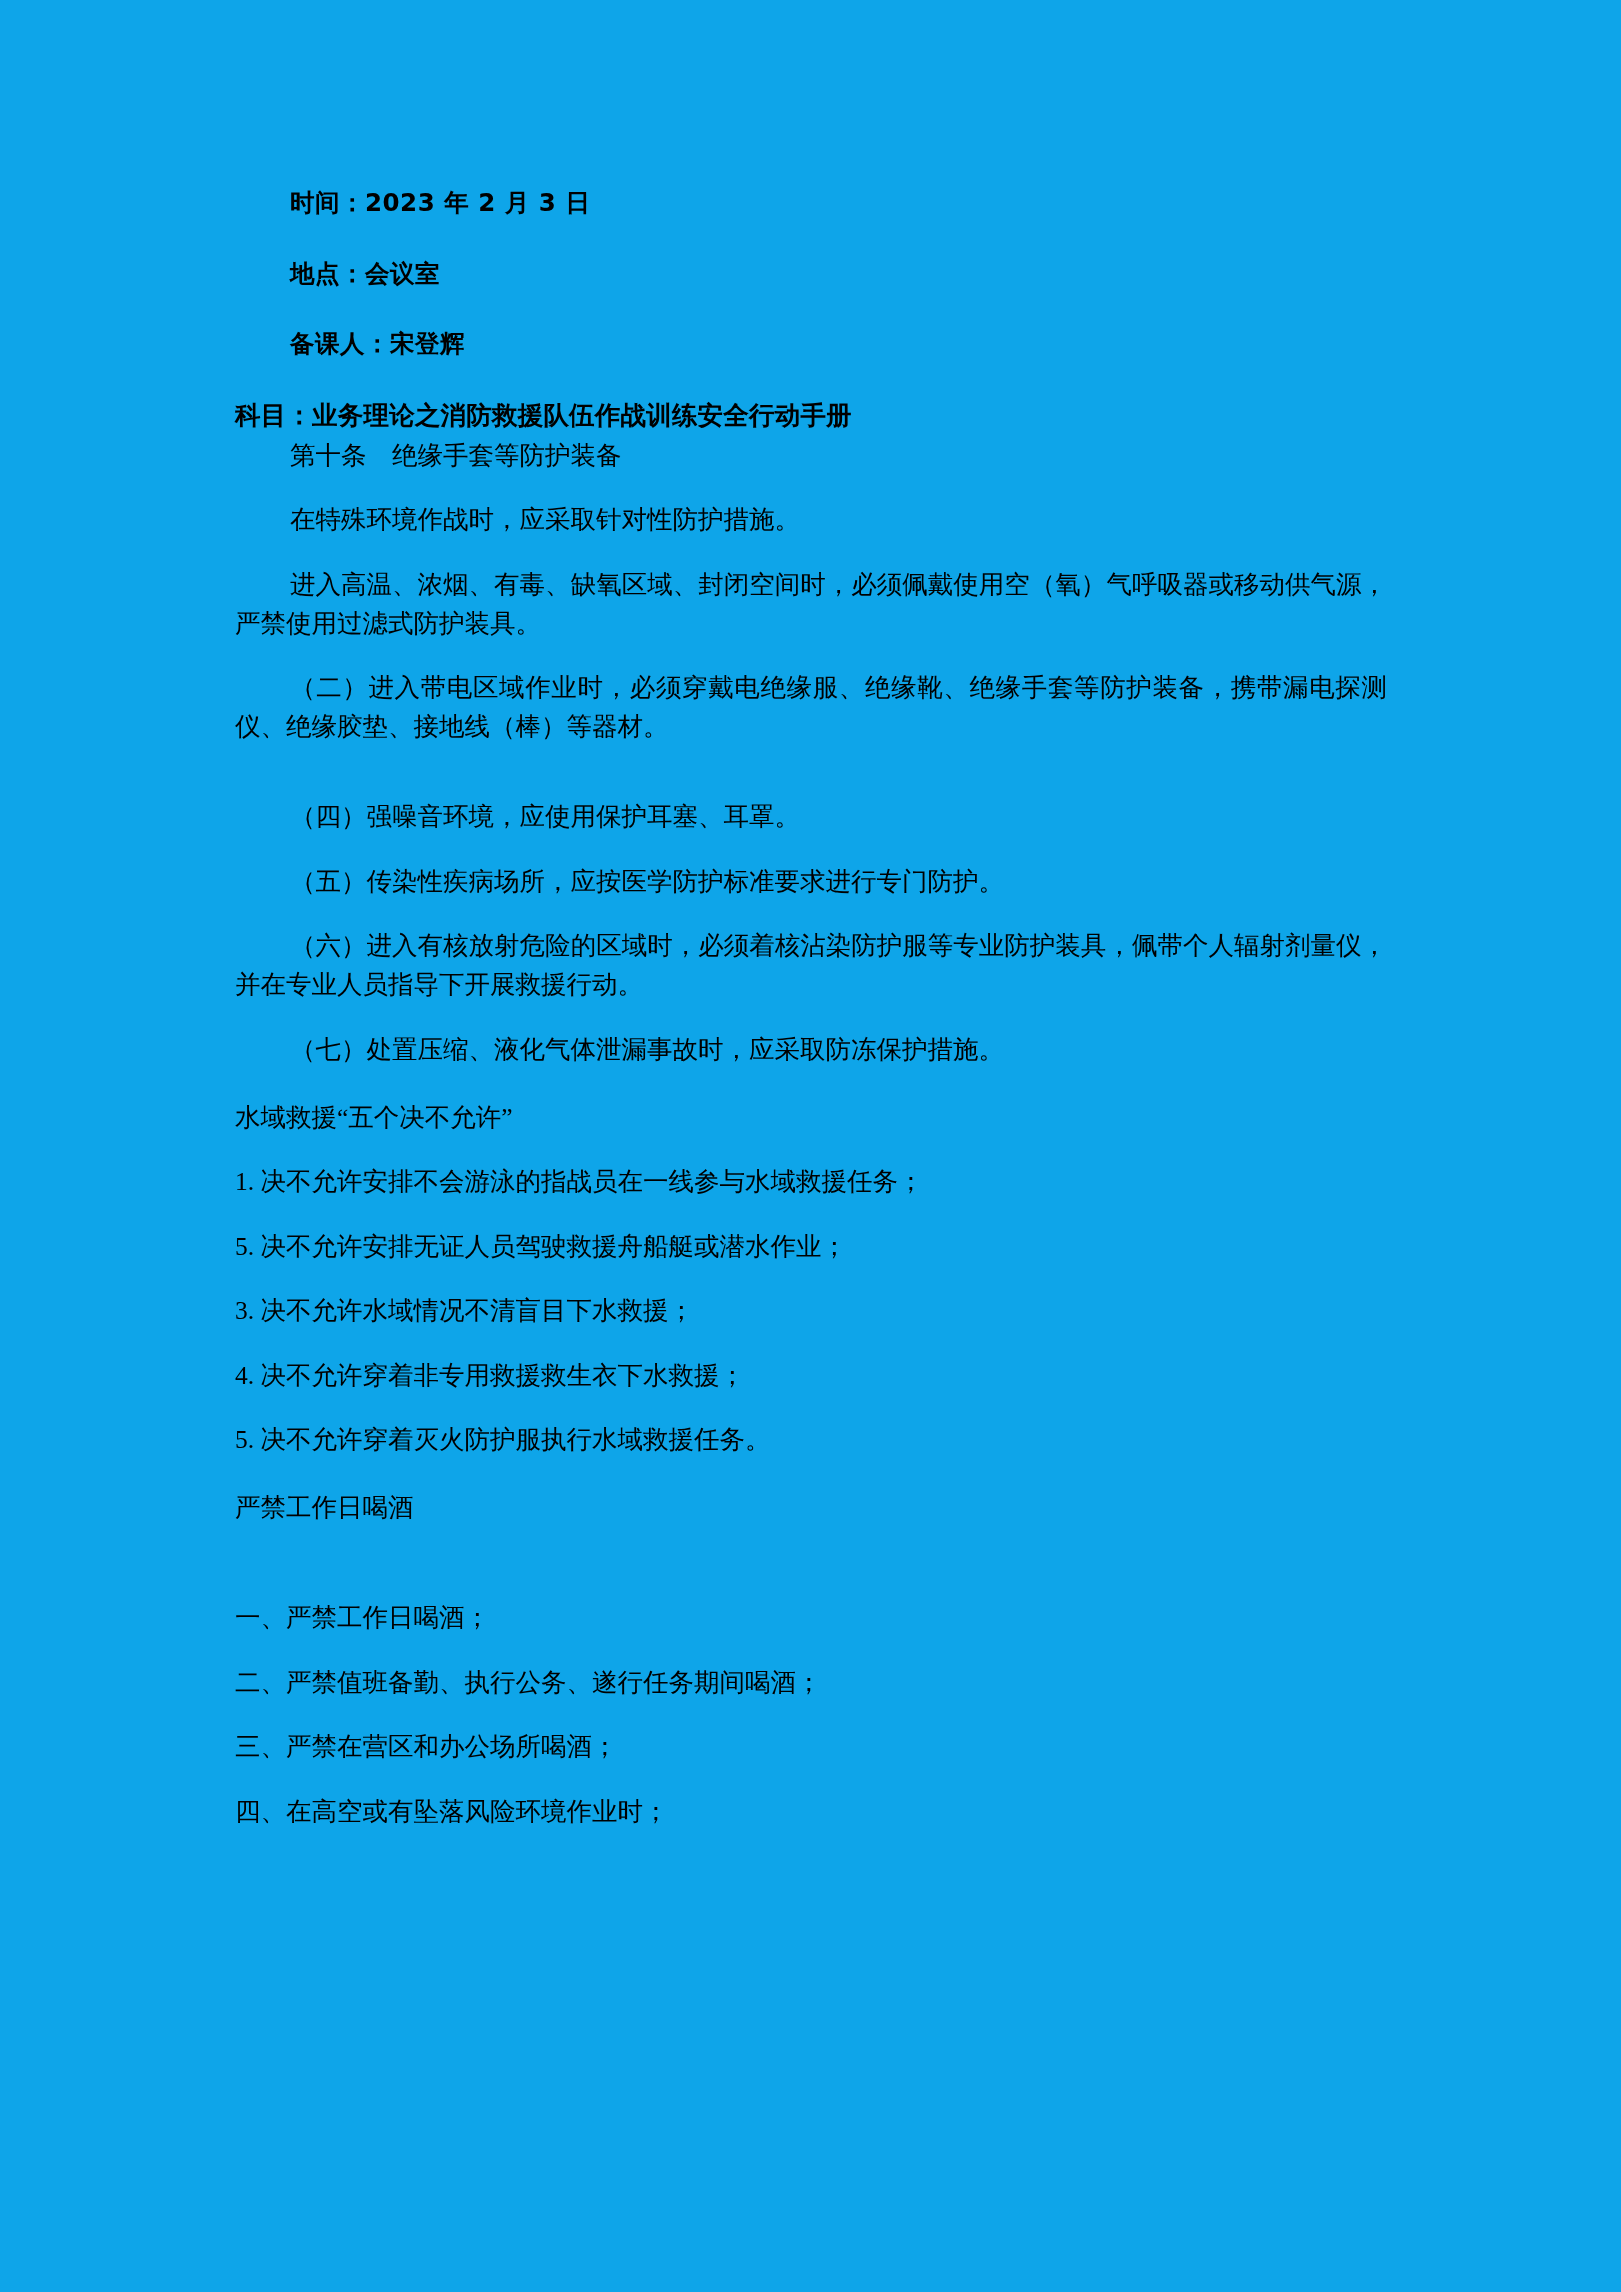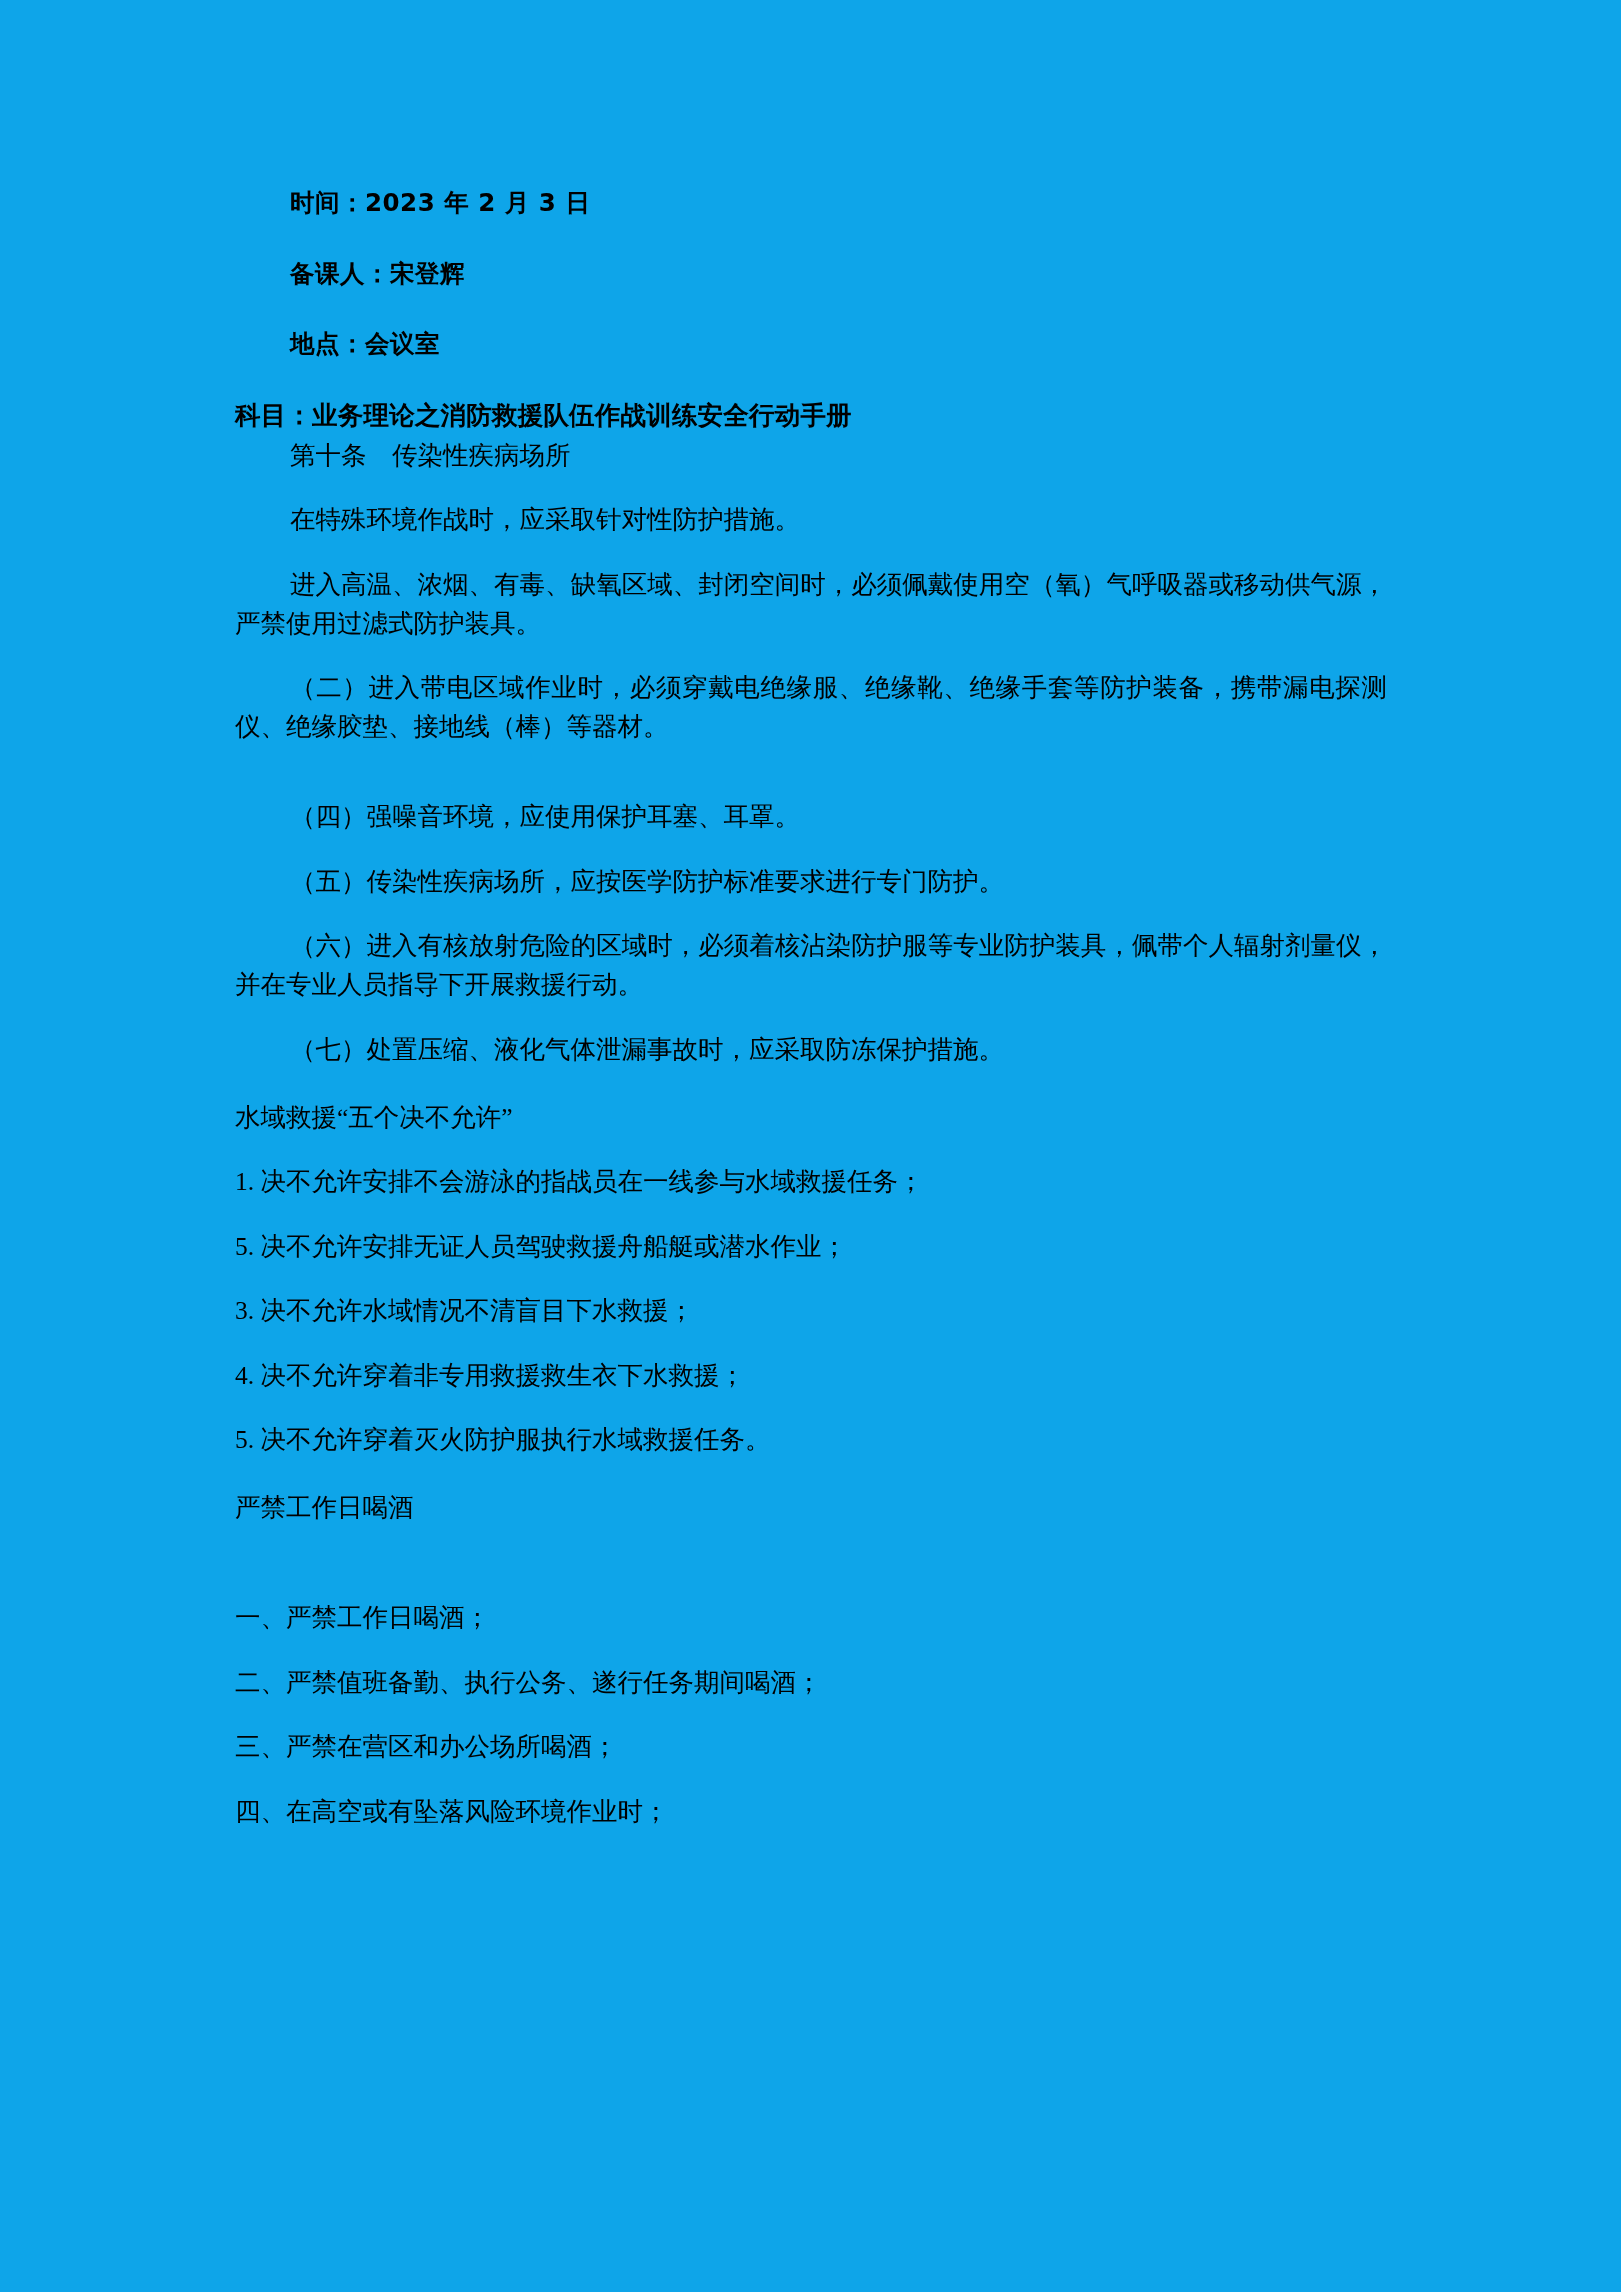--- a/index.html
+++ b/index.html
@@ -74,26 +74,26 @@
     text-indent: 55px;
   }
 </style>
 </head>
 <body>
 
 <div class="page">
   <div class="content">
 
     <div class="meta-line">时间：2023 年 2 月 3 日</div>
+    <div class="meta-line">地点：会议室</div>
     <div class="meta-line">备课人：宋登辉</div>
-    <div class="meta-line">地点：会议室</div>
 
     <div class="subject-line">科目：业务理论之消防救援队伍作战训练安全行动手册</div>
 
-    <div class="article-line">第十条　传染性疾病场所</div>
+    <div class="article-line">第十条　绝缘手套等防护装备</div>
 
     <div class="gap-md"></div>
     <div class="p indent2">在特殊环境作战时，应采取针对性防护措施。</div>
 
     <div class="gap-md"></div>
     <div class="p indent2">进入高温、浓烟、有毒、缺氧区域、封闭空间时，必须佩戴使用空（氧）气呼吸器或移动供气源，严禁使用过滤式防护装具。</div>
 
     <div class="gap-md"></div>
     <div class="p indent2">（二）进入带电区域作业时，必须穿戴电绝缘服、绝缘靴、绝缘手套等防护装备，携带漏电探测仪、绝缘胶垫、接地线（棒）等器材。</div>
 

